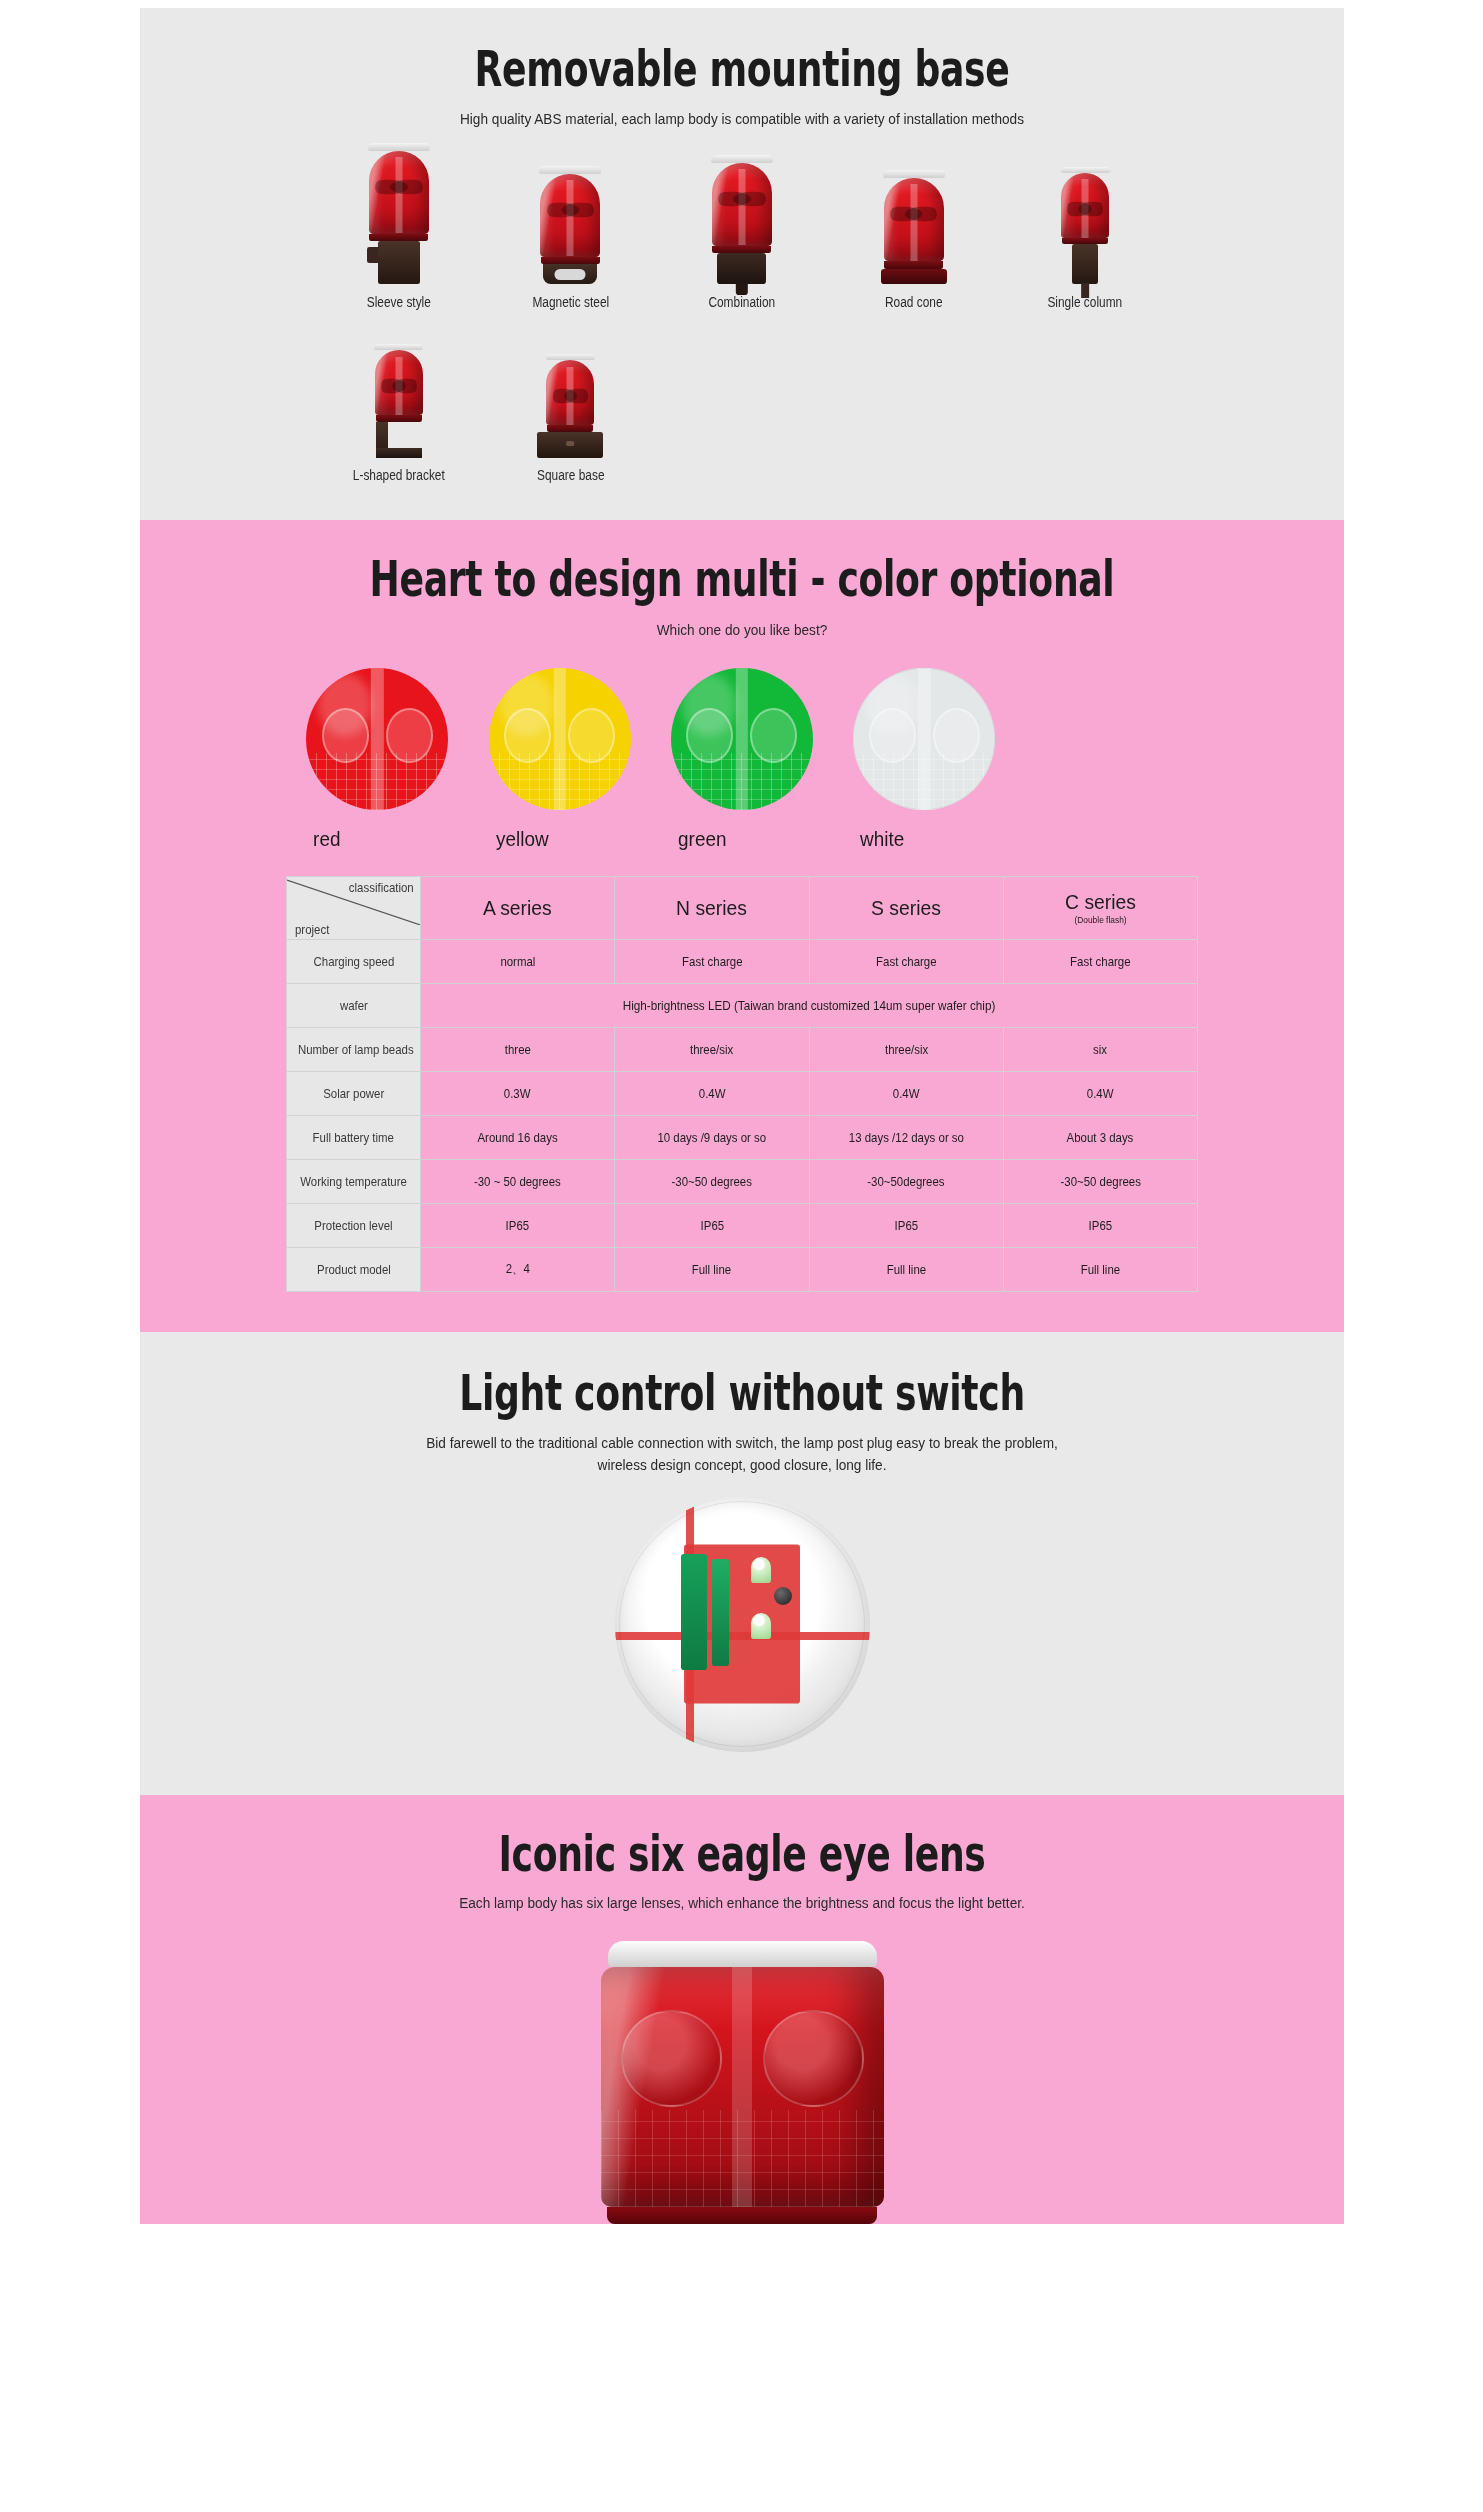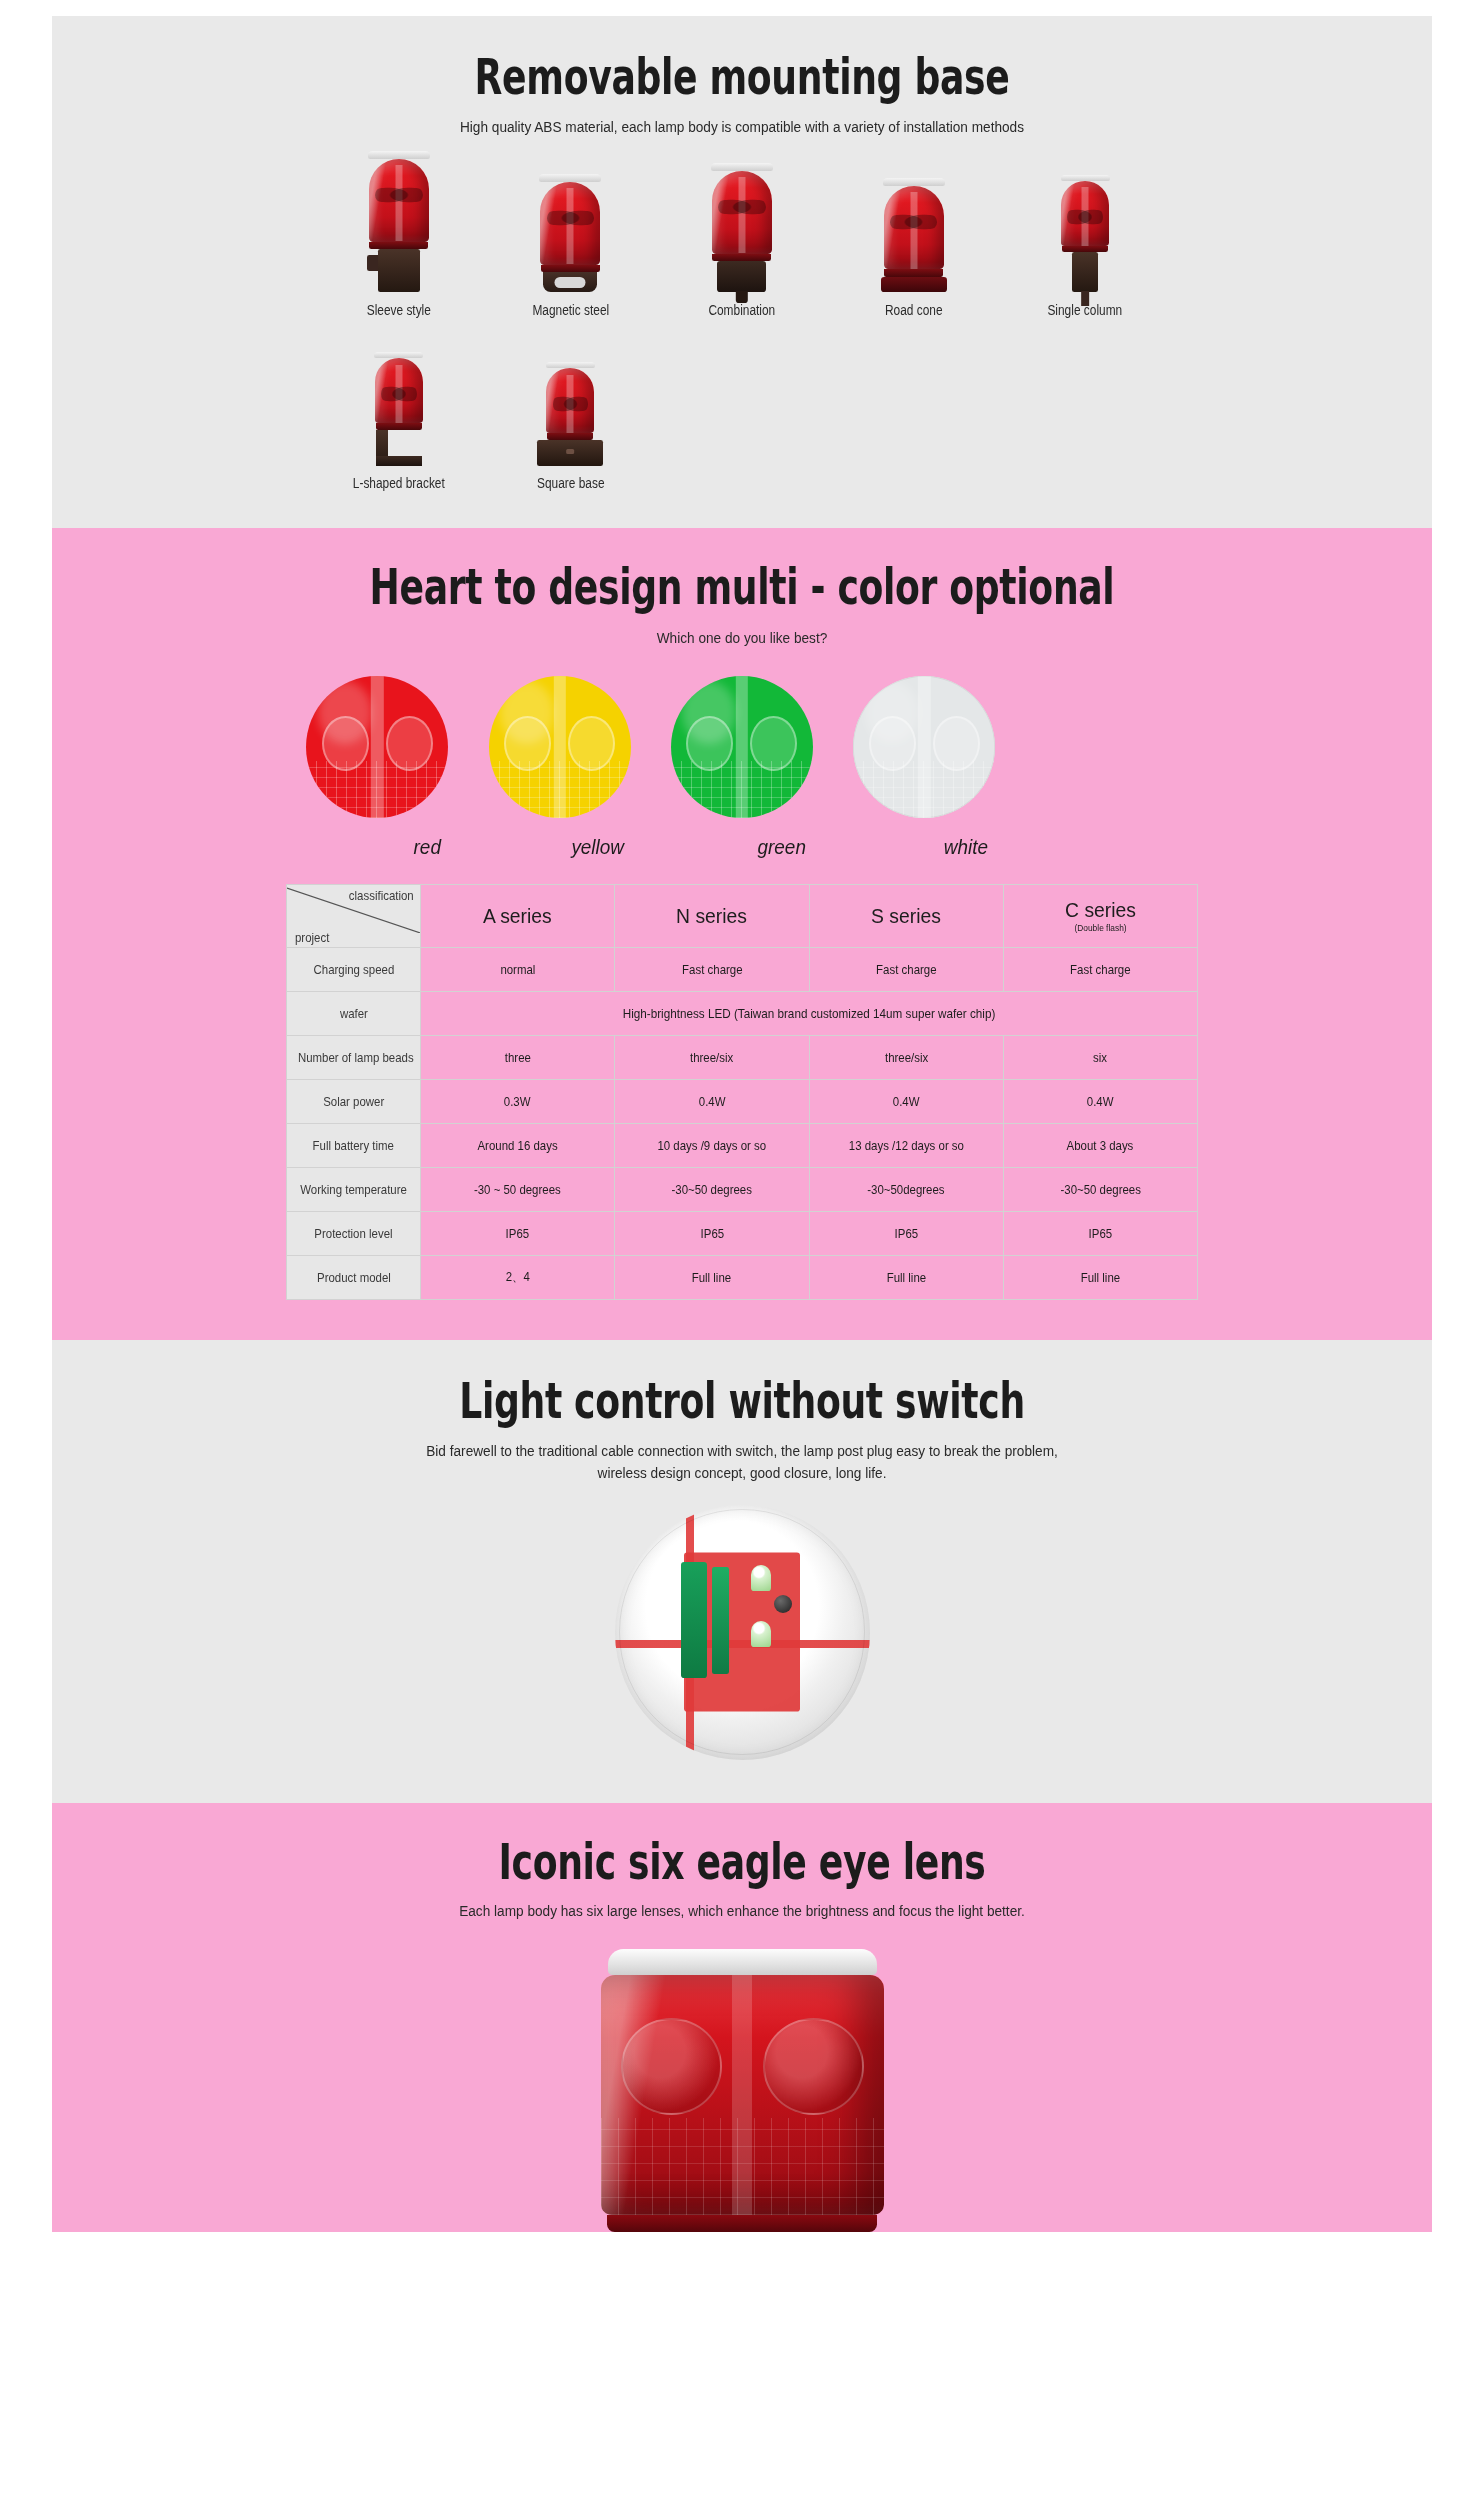--- a/index.html
+++ b/index.html
@@ -3,21 +3,21 @@
 <meta charset="utf-8">
 <style>
   html, body { margin:0; padding:0; }
   body {
     width:1484px;
     background:#ffffff;
     font-family:"Liberation Sans", sans-serif;
     color:#1a1a1a;
     -webkit-font-smoothing:antialiased;
   }
-  .page { width:1380px; margin:16px auto; }
+  .page { width:1204px; margin:8px auto; }
 
   
   .section { width:100%; box-sizing:border-box; }
   .sec-gray  { background:#e9e9e9; }
   .sec-white { background:#f9a8d4; }
 
   .sec-title {
     text-align:center;
     font-size:49px;
     font-weight:700;
@@ -152,21 +152,21 @@
   
   #sec-colors { padding:34px 0 40px; }
   #sec-colors .sec-title { margin:0 0 14px; }
   #sec-colors .sec-sub   { margin:0 0 26px; }
 
   .color-row {
     width:912px; margin:0 auto 7.7px;
     display:grid; grid-template-columns:repeat(5,1fr);
     justify-items:center;
   }
-  .color-cell { text-align:right;font-style:italic; }
+  .color-cell { text-align:left; }
   .color-disc {
     width:142px; height:142px; border-radius:50%;
     position:relative; overflow:hidden;
   }
   .color-disc .lensA, .color-disc .lensB {
     position:absolute; top:40px; width:43px; height:51px; border-radius:50%;
     border:2.3px solid rgba(255,255,255,.35);
     background:rgba(255,255,255,.18);
   }
   .color-disc .lensA{ left:15.5px; }

